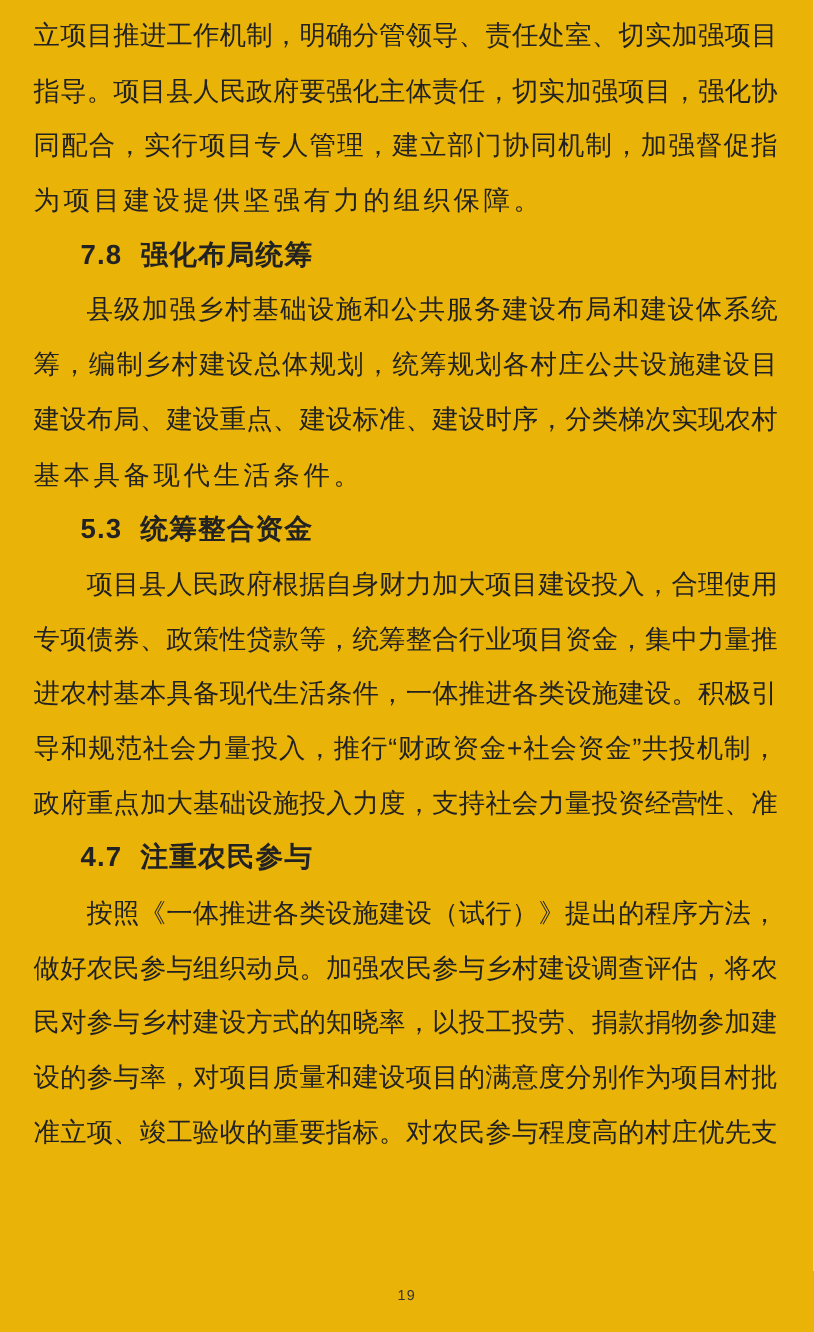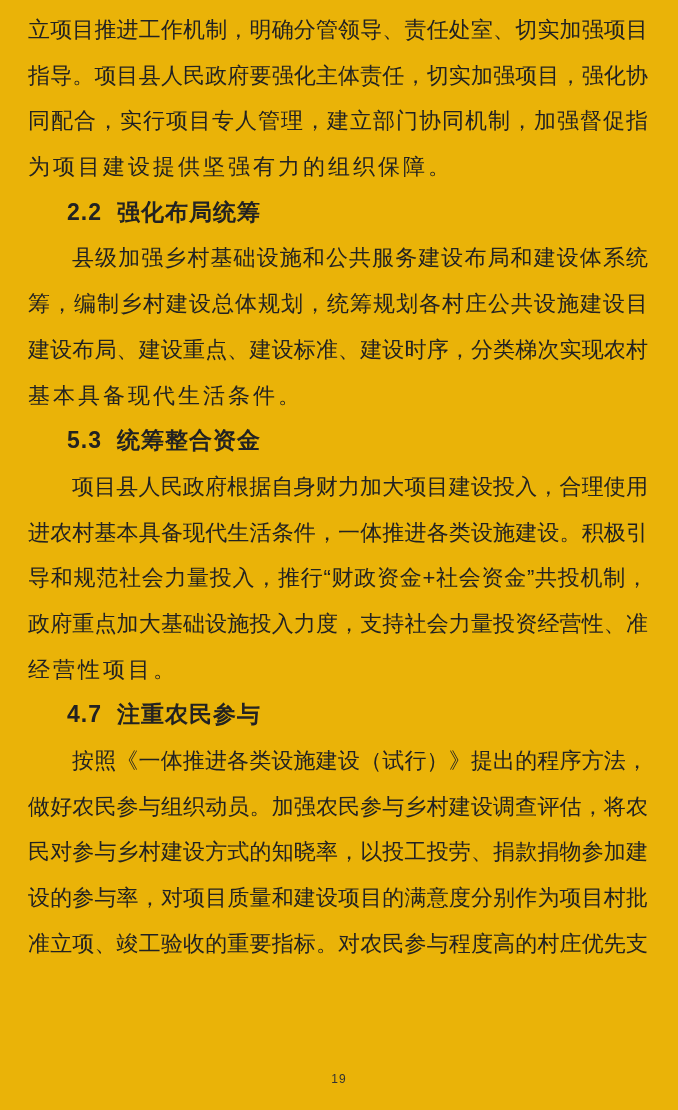--- a/index.html
+++ b/index.html
@@ -61,37 +61,37 @@
 
 <div class="page">
   <div class="content">
 
     <div class="line just">立项目推进工作机制，明确分管领导、责任处室、切实加强项目</div>
     <div class="line just">指导。项目县人民政府要强化主体责任，切实加强项目，强化协</div>
     <div class="line just">同配合，实行项目专人管理，建立部门协同机制，加强督促指导，</div>
     <div class="line last">为项目建设提供坚强有力的组织保障。</div>
 
     <div class="line heading">
-      <span class="hnum">2.2</span><span class="htitle">强化布局统筹</span>
+      <span class="hnum">7.8</span><span class="htitle">强化布局统筹</span>
     </div>
 
     <div class="line just ind">县级加强乡村基础设施和公共服务建设布局和建设体系统</div>
     <div class="line just">筹，编制乡村建设总体规划，统筹规划各村庄公共设施建设目标、</div>
     <div class="line just">建设布局、建设重点、建设标准、建设时序，分类梯次实现农村</div>
     <div class="line last">基本具备现代生活条件。</div>
 
     <div class="line heading">
       <span class="hnum">5.3</span><span class="htitle">统筹整合资金</span>
     </div>
 
     <div class="line just ind">项目县人民政府根据自身财力加大项目建设投入，合理使用</div>
+    <div class="line just">专项债券、政策性贷款等，统筹整合行业项目资金，集中力量推</div>
     <div class="line just">进农村基本具备现代生活条件，一体推进各类设施建设。积极引</div>
     <div class="line just">导和规范社会力量投入，推行“财政资金+社会资金”共投机制，</div>
     <div class="line just">政府重点加大基础设施投入力度，支持社会力量投资经营性、准</div>
-    <div class="line last">经营性项目。</div>
 
     <div class="line heading">
       <span class="hnum">4.7</span><span class="htitle">注重农民参与</span>
     </div>
 
     <div class="line just ind">按照《一体推进各类设施建设（试行）》提出的程序方法，</div>
     <div class="line just">做好农民参与组织动员。加强农民参与乡村建设调查评估，将农</div>
     <div class="line just">民对参与乡村建设方式的知晓率，以投工投劳、捐款捐物参加建</div>
     <div class="line just">设的参与率，对项目质量和建设项目的满意度分别作为项目村批</div>
     <div class="line just">准立项、竣工验收的重要指标。对农民参与程度高的村庄优先支</div>

